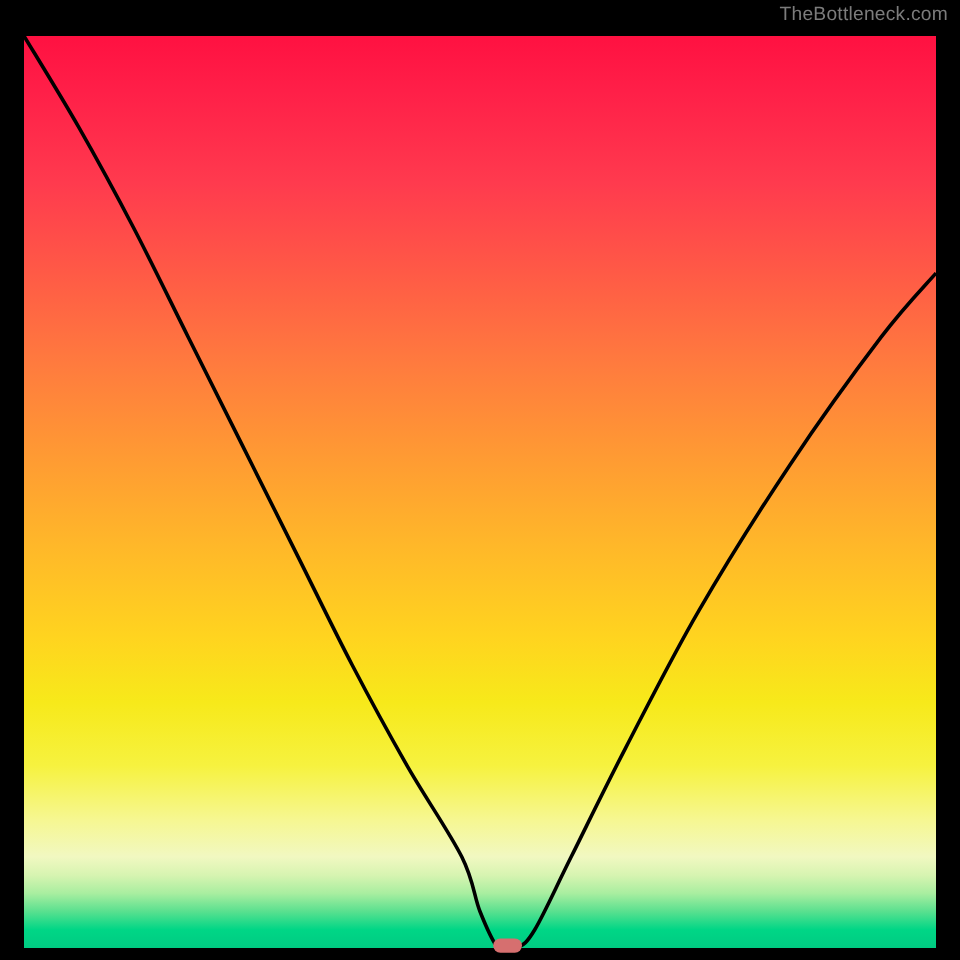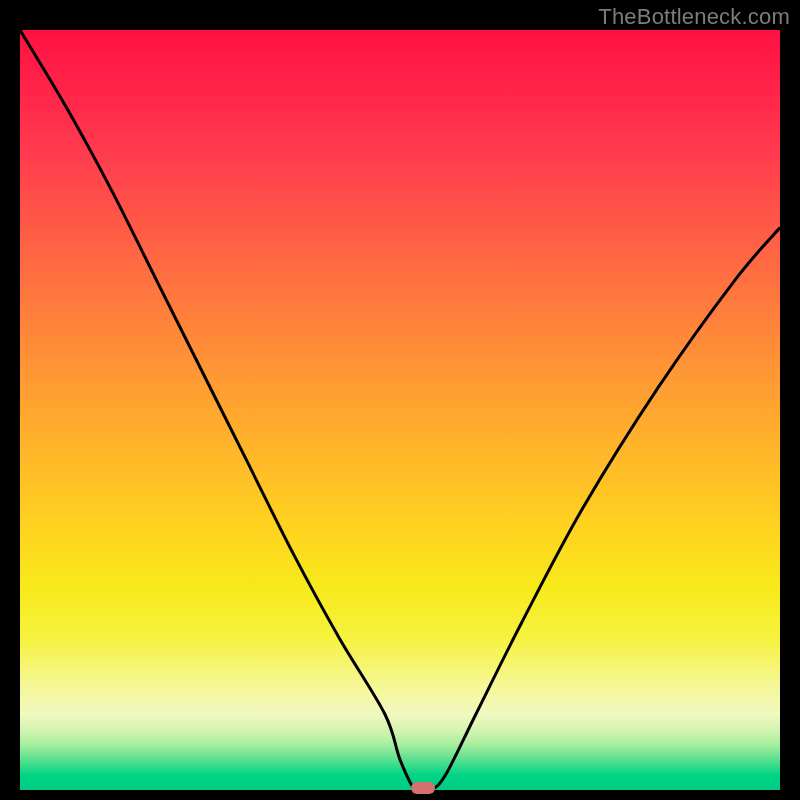--- a/index.html
+++ b/index.html
@@ -52,21 +52,21 @@
     width: 24px;
     height: 12px;
     border-radius: 6px;
     background: #d66f6f;
   }
   .watermark {
     position: absolute;
     top: 4px;
     right: 10px;
     color: #7c7c7c;
-    font-size: 22px;
+    font-size: 16px;
     letter-spacing: 0.2px;
     font-weight: 500;
   }
 </style>
 </head>
 <body>
 
 <div class="watermark">TheBottleneck.com</div>
 
 <div class="frame">

